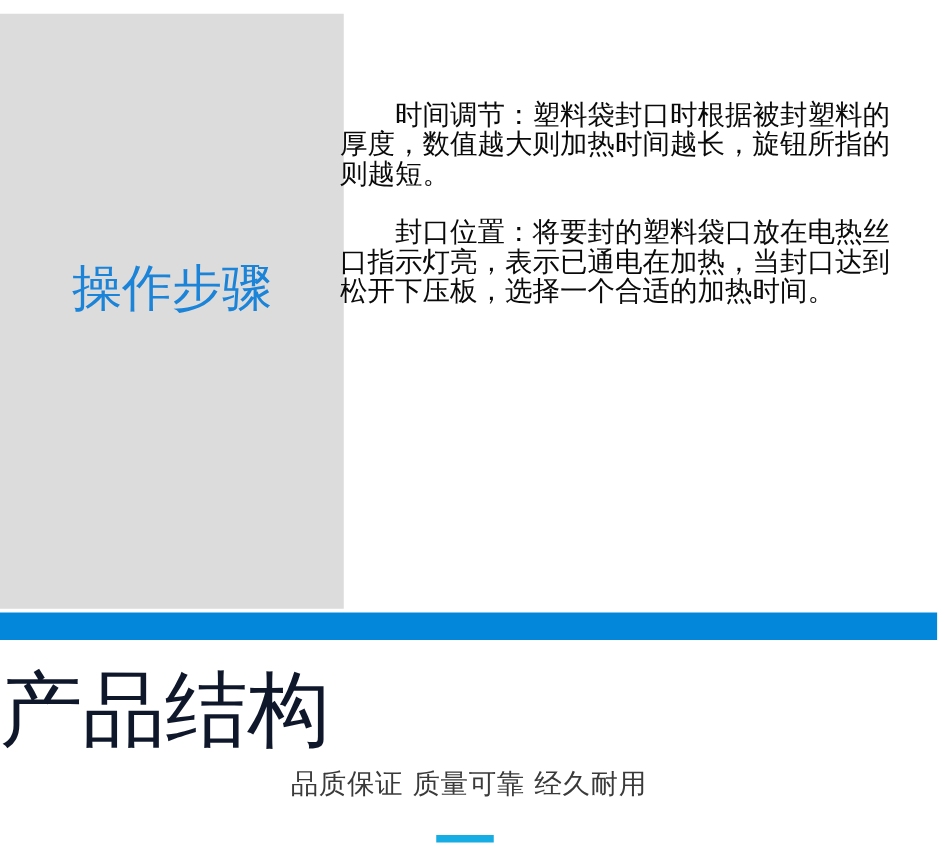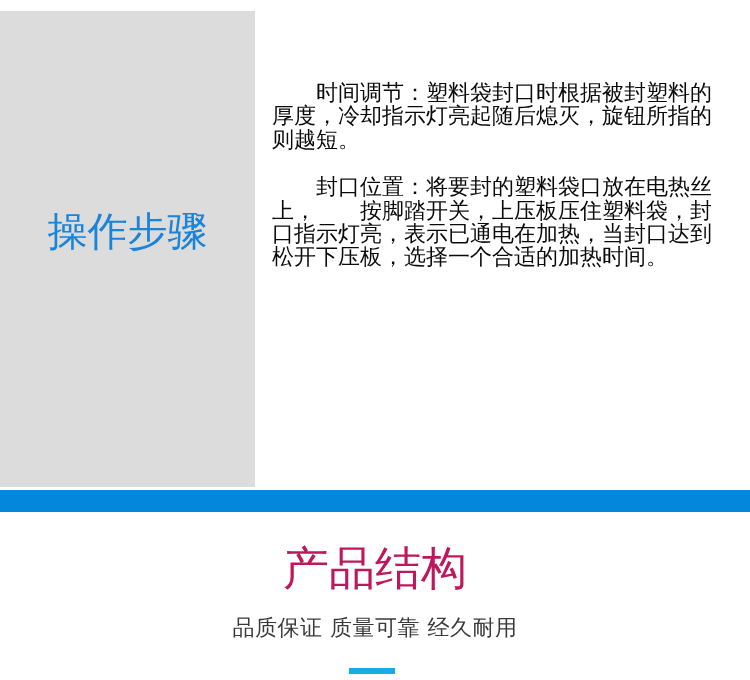--- a/index.html
+++ b/index.html
@@ -7,21 +7,21 @@
     position:relative;
     width:750px; height:680px;
     background:#ffffff;
     overflow:hidden;
     font-family:"DejaVu Sans","Liberation Sans",sans-serif;
     color:#000;
   }
   .gray-panel {
     position:absolute;
     left:0; top:11px;
-    width:255px; height:476px;
+    width:275px; height:476px;
     background:var(--panel-gray,#dcdcdc);
   }
   .panel-title {
     position:absolute;
     left:0; top:198px;
     width:100%;
     text-align:center;
     font-size:40px;
     line-height:44px;
     color:var(--accent-blue,#1b84d8);
@@ -42,25 +42,25 @@
     position:absolute;
     left:0; top:490px;
     width:750px; height:22px;
     background:var(--band-blue,#0287db);
   }
   .product-title {
     position:absolute;
     left:0; top:534px;
     width:100%;
     margin:0;
-    text-align:center;
-    font-size:46px;
+    text-align:left;
+    font-size:66px;
     line-height:68px;
     font-weight:300;
-    color:#be185d;
+    color:#0f172a;
     white-space:pre;
   }
   .quality-slogan {
     position:absolute;
     left:0; top:613px;
     width:100%;
     text-align:center;
     font-size:22px;
     line-height:30px;
     color:#3a3a3a;
@@ -79,26 +79,25 @@
 
 <div class="page">
 
   <div class="gray-panel">
     <div class="panel-title">操作步骤</div>
   </div>
 
   <div class="steps-text">
     <p class="para">
       <span class="line">　　时间调节：塑料袋封口时根据被封塑料的</span>
-      <span class="line">厚度，冷却指示灯亮起随后熄灭，旋钮所指的</span>
+      <span class="line">厚度，数值越大则加热时间越长，旋钮所指的</span>
       <span class="line">则越短。</span>
     </p>
     <p class="para">
       <span class="line">　　封口位置：将要封的塑料袋口放在电热丝</span>
-      <span class="line">上，　　按脚踏开关，上压板压住塑料袋，封</span>
       <span class="line">口指示灯亮，表示已通电在加热，当封口达到</span>
       <span class="line">松开下压板，选择一个合适的加热时间。</span>
     </p>
   </div>
 
   <div class="blue-band"></div>
 
   <h1 class="product-title">产品结构</h1>
 
   <div class="quality-slogan">品质保证 质量可靠 经久耐用</div>

